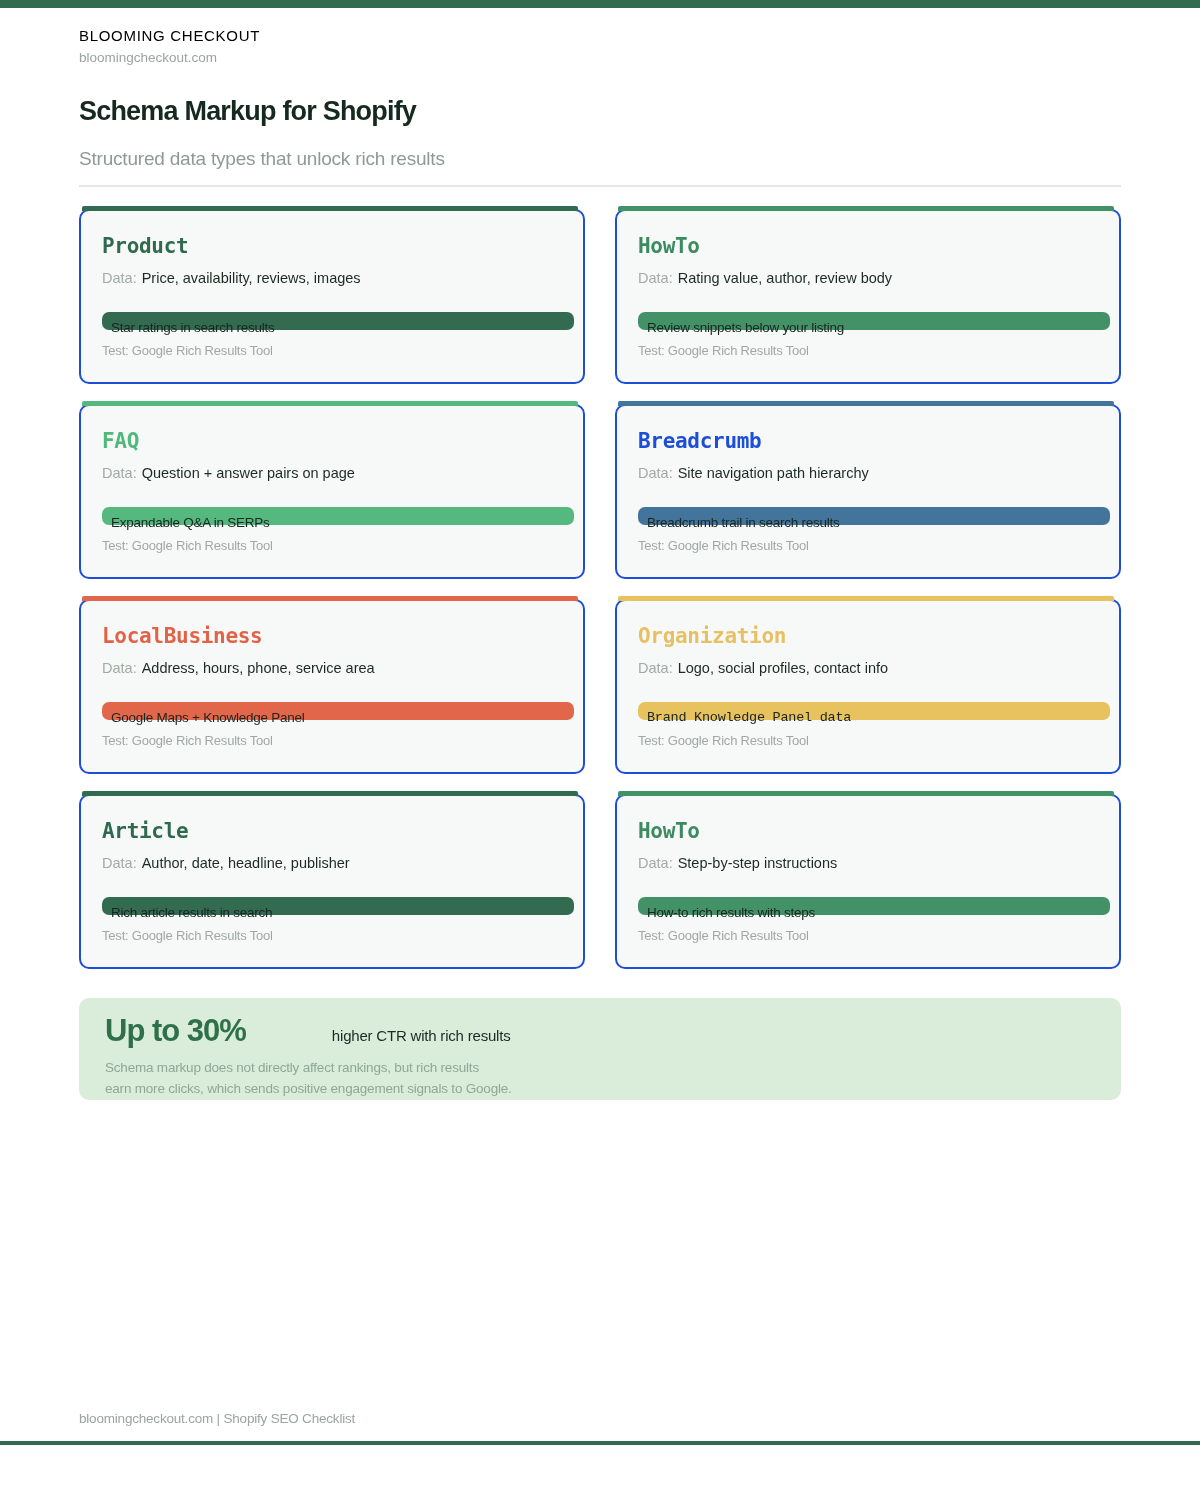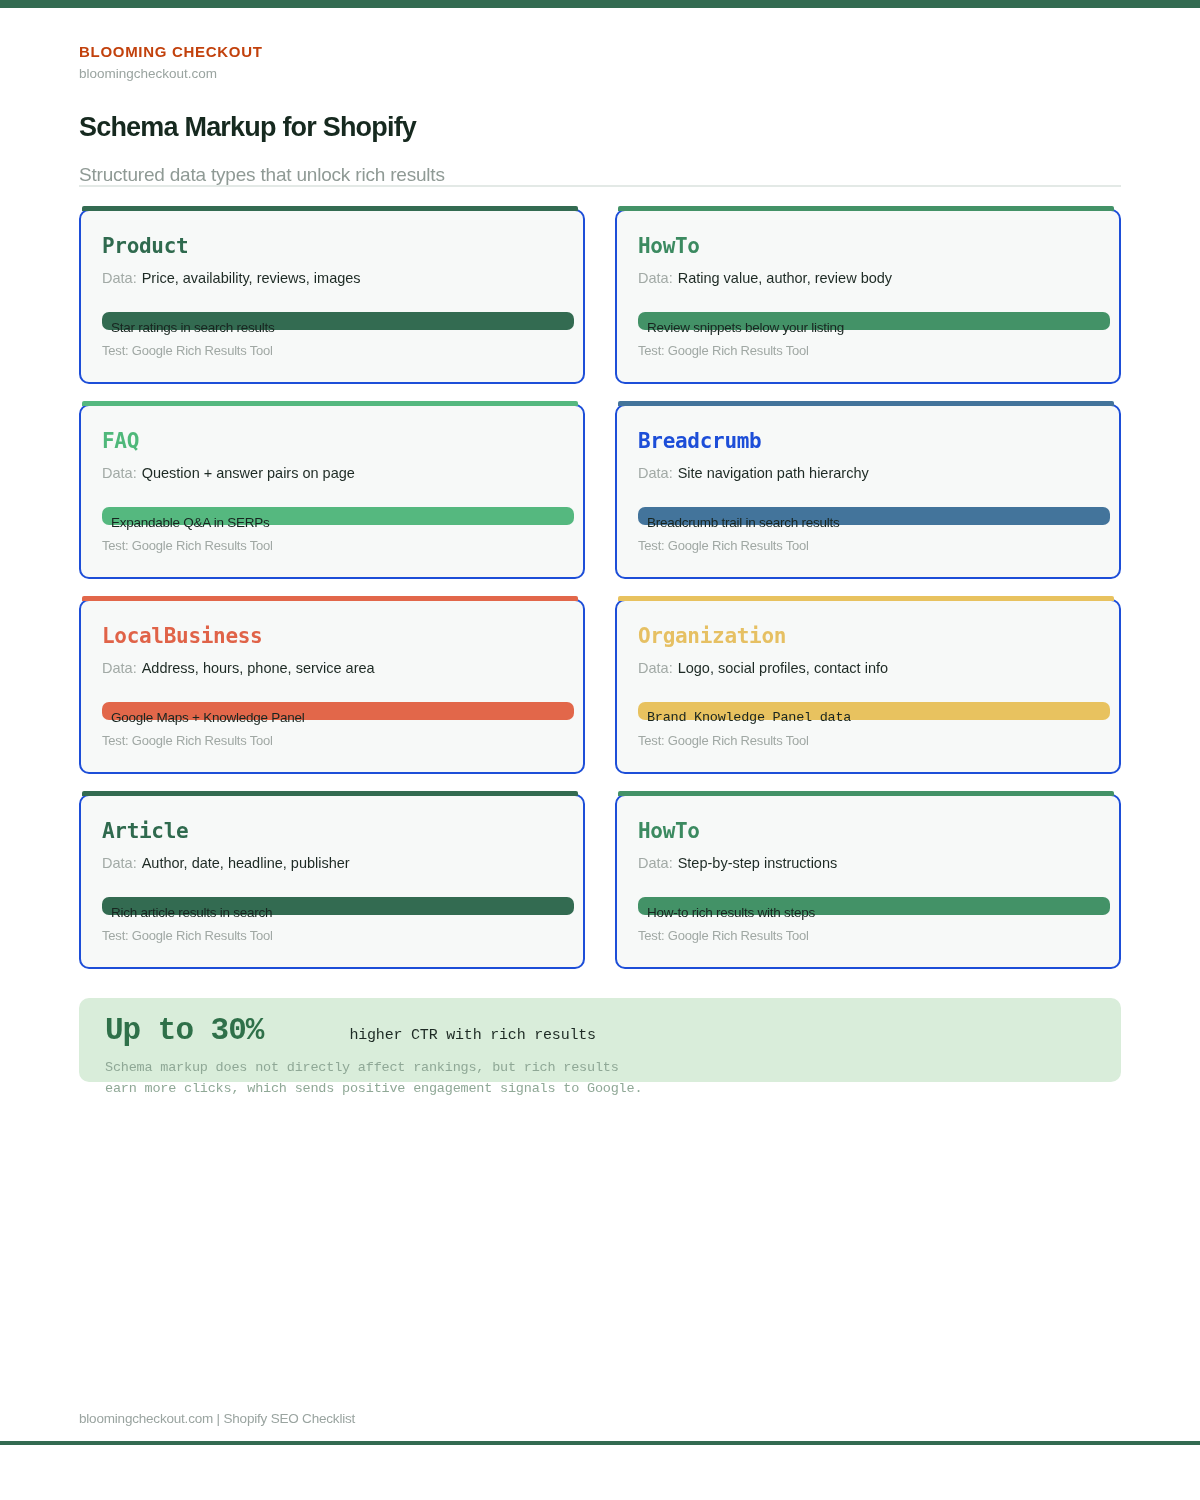--- a/index.html
+++ b/index.html
@@ -35,25 +35,24 @@
   }
 
   
   .header {
     position: absolute;
     left: 79px; top: 26px;
     width: 1042px;
   }
   .brand {
     font-size: 15px;
-    font-weight: bold;
+    font-weight: normal;
     letter-spacing: 0.7px;
-    color: #c2410c;
+    color: #000000;
     line-height: 20px;
-    margin-top: 16px;
   }
   .brand-url {
     font-size: 13.5px;
     color: #9aa4a0;
     line-height: 20px;
     margin-top: 2px;
   }
   .page-title {
     font-size: 27px;
     font-weight: bold;
@@ -151,24 +150,23 @@
     left: 21px; bottom: 24px;
     font-size: 13px;
     color: #a0a8a4;
     letter-spacing: -0.2px;
   }
 
   
   .callout {
     position: absolute;
     left: 79px; top: 998px;
-    width: 1042px; height: 84px;
+    width: 1042px; height: 102px;
     background: #d9edda;
     border-radius: 10px;
-    font-family: Liberation Mono, monospace;
   }
   .callout-row {
     position: absolute;
     left: 26px; top: 14px;
     display: flex;
     align-items: baseline;
   }
   .callout-stat {
     font-size: 31px;
     font-weight: bold;

